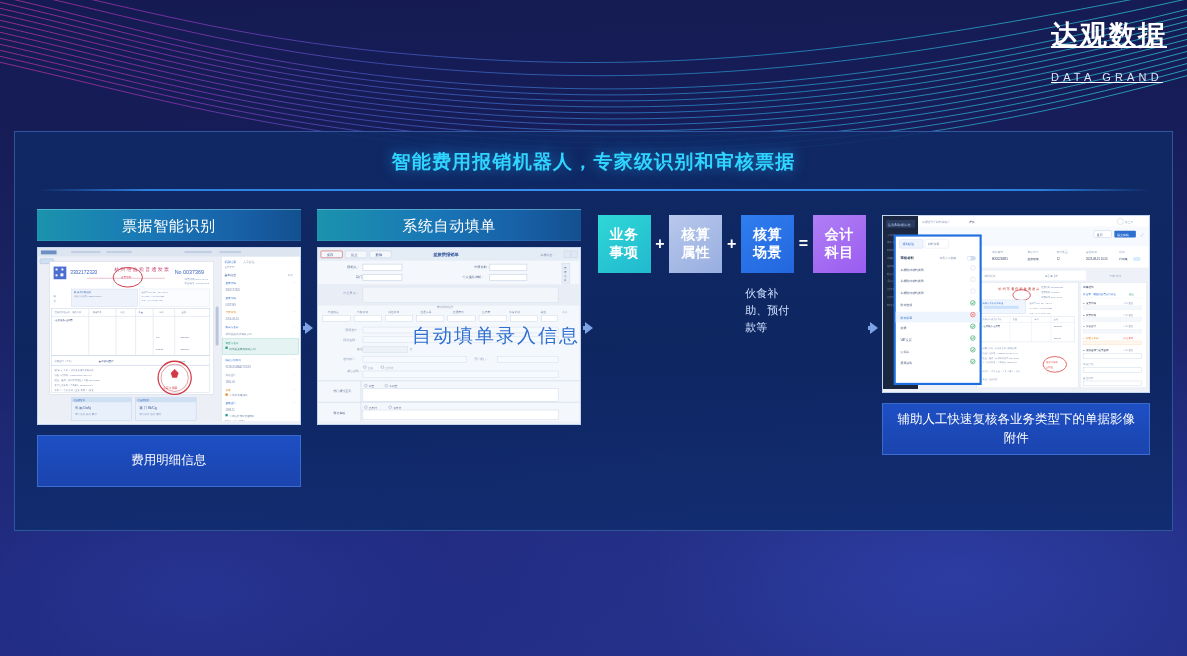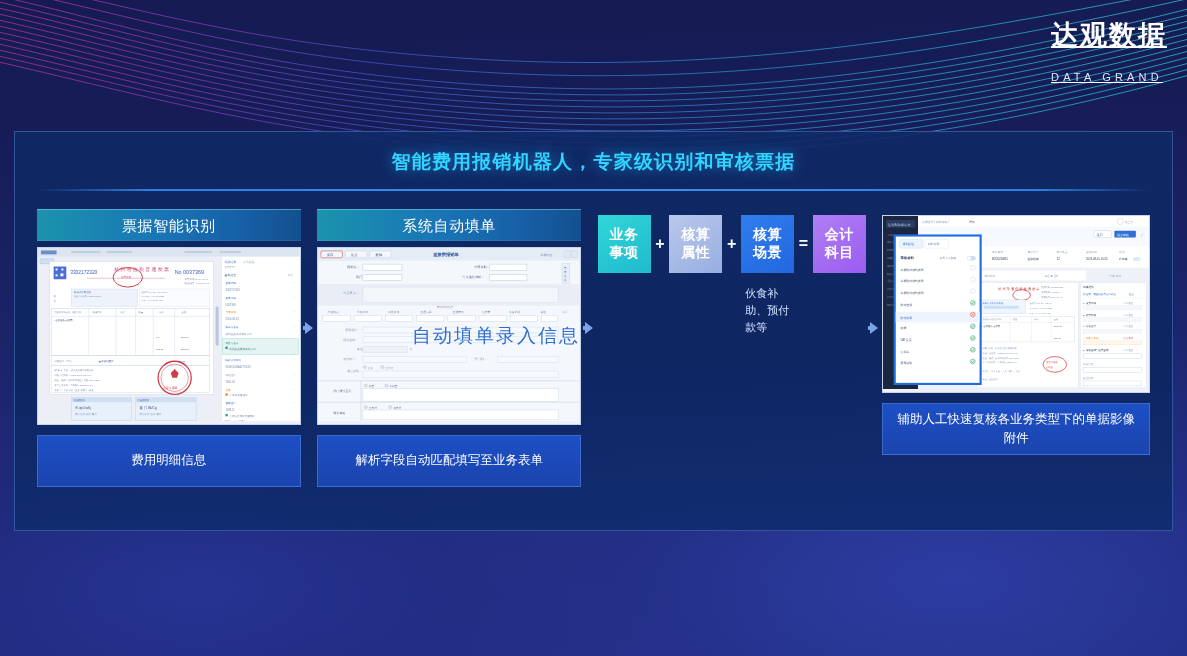--- a/index.html
+++ b/index.html
@@ -403,21 +403,20 @@
           <line x1="0" y1="158" x2="268" y2="158" stroke="#c3d0e2" stroke-width=".5"></line>
           <text x="16" y="170" font-size="3" fill="#52648c" font-family="sans-serif">财务审核</text>
           <circle cx="49" cy="163" r="1.4" fill="none" stroke="#93a2bd" stroke-width=".5"></circle>
           <text x="52" y="164.5" font-size="2.8" fill="#52648c" font-family="sans-serif">已支付</text>
           <circle cx="74" cy="163" r="1.4" fill="none" stroke="#93a2bd" stroke-width=".5"></circle>
           <text x="77" y="164.5" font-size="2.8" fill="#52648c" font-family="sans-serif">未支付</text>
           <rect x="46" y="166" width="200" height="10" fill="#ffffff" stroke="#c3d0e2" stroke-width=".4"></rect>
         </svg>
         <div class="overlay-text">自动填单录入信息</div>
       </div>
-      <div class="caption">解析字段自动匹配填写至业务表单</div>
     </div>
 
     <div class="col-gap">
       <svg class="arrow" viewBox="0 0 16 18">
         <path d="M3,3 L11,9 L3,15 L3,11 L1,11 L1,7 L3,7 Z" fill="#7ea3e4"></path>
       </svg>
     </div>
 
     <div class="col col-3">
       <div class="rule-area">

